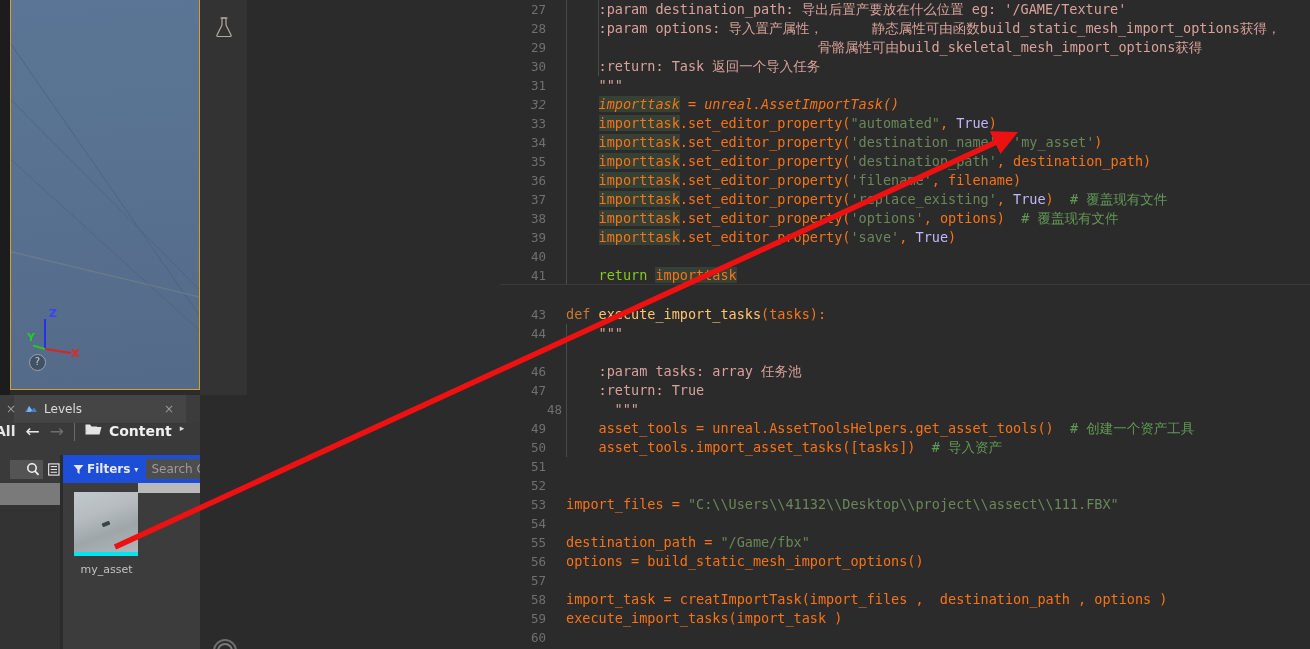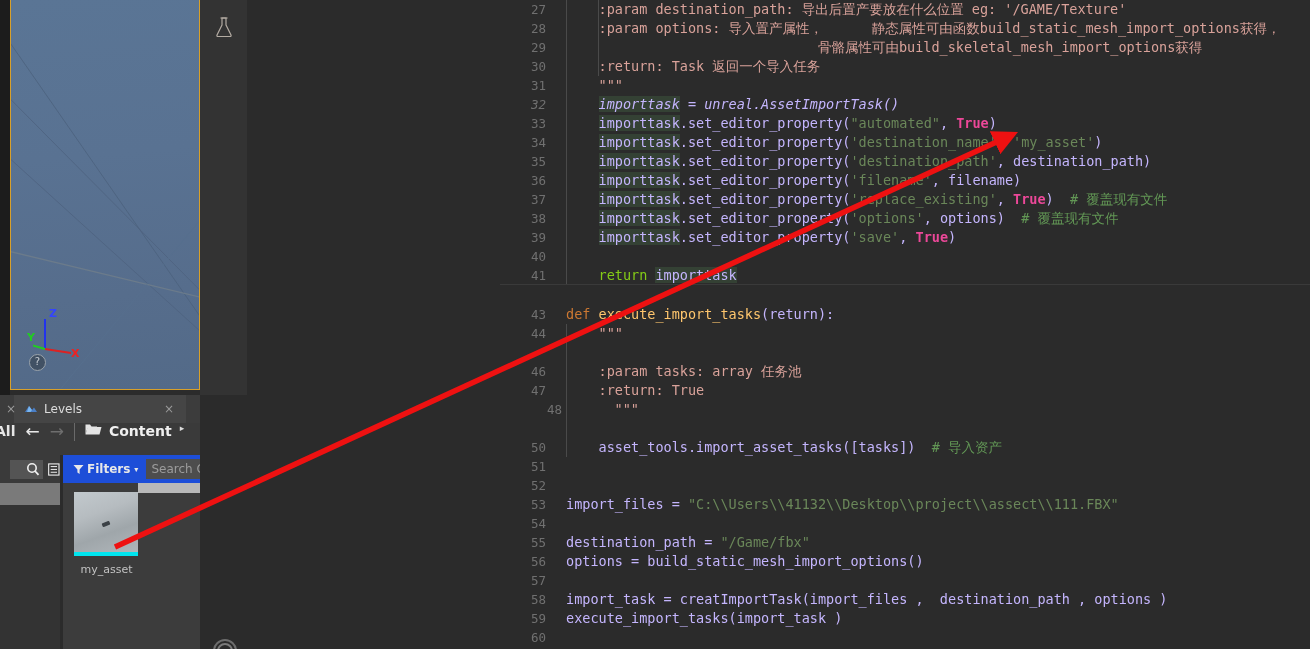--- a/index.html
+++ b/index.html
@@ -364,22 +364,22 @@
     width: 1px;
     background: #4a4a4a;
   }
 
   
   .t-kw      { color: #cc7832; }
   .t-fn      { color: #ffc66d; }
   .t-str     { color: #6a8759; }
   .t-cmt     { color: #629755; }
   .t-doc     { color: #d9a29a; }
-  .t-num     { color: #ec4899; font-weight: bold; }
-  .t-plain   { color: #c4b5fd; }
+  .t-num     { color: #c4b5fd; }
+  .t-plain   { color: #f97316; }
   .t-purple  { color: #84cc16; }
   .hl-occ    { background: #344134; }
 
   
   #arrow-overlay {
     position: absolute;
     left: 0; top: 0;
     width: 1310px; height: 649px;
     pointer-events: none;
   }
@@ -528,30 +528,31 @@
         <div class="code-line" style="position: absolute; left: 0px; top: 190px; width: 810px;"><span class="ln">37</span><span class="ltext"><span class="t-plain">    </span><span class="t-plain hl-occ">importtask</span><span class="t-plain">.set_editor_property(</span><span class="t-str">'replace_existing'</span><span class="t-plain">, </span><span class="t-num">True</span><span class="t-plain">)  </span><span class="t-cmt"># 覆盖现有文件</span></span></div>
         <div class="indent-guide" style="left: 66px; top: 190px; height: 19px;"></div>
         <div class="code-line" style="position: absolute; left: 0px; top: 209px; width: 810px;"><span class="ln">38</span><span class="ltext"><span class="t-plain">    </span><span class="t-plain hl-occ">importtask</span><span class="t-plain">.set_editor_property(</span><span class="t-str">'options'</span><span class="t-plain">, options)  </span><span class="t-cmt"># 覆盖现有文件</span></span></div>
         <div class="indent-guide" style="left: 66px; top: 209px; height: 19px;"></div>
         <div class="code-line" style="position: absolute; left: 0px; top: 228px; width: 810px;"><span class="ln">39</span><span class="ltext"><span class="t-plain">    </span><span class="t-plain hl-occ">importtask</span><span class="t-plain">.set_editor_property(</span><span class="t-str">'save'</span><span class="t-plain">, </span><span class="t-num">True</span><span class="t-plain">)</span></span></div>
         <div class="indent-guide" style="left: 66px; top: 228px; height: 19px;"></div>
         <div class="code-line" style="position: absolute; left: 0px; top: 247px; width: 810px;"><span class="ln">40</span><span class="ltext"></span></div>
         <div class="indent-guide" style="left: 66px; top: 247px; height: 19px;"></div>
         <div class="code-line" style="position: absolute; left: 0px; top: 266px; width: 810px;"><span class="ln">41</span><span class="ltext"><span class="t-plain">    </span><span class="t-purple">return</span><span class="t-plain"> </span><span class="t-plain hl-occ">importtask</span></span></div>
         <div class="indent-guide" style="left: 66px; top: 266px; height: 19px;"></div>
-        <div class="code-line" style="position: absolute; left: 0px; top: 305px; width: 810px;"><span class="ln">43</span><span class="ltext"><span class="t-kw">def</span><span class="t-plain"> </span><span class="t-fn">execute_import_tasks</span><span class="t-plain">(return):</span></span></div>
+        <div class="code-line" style="position: absolute; left: 0px; top: 305px; width: 810px;"><span class="ln">43</span><span class="ltext"><span class="t-kw">def</span><span class="t-plain"> </span><span class="t-fn">execute_import_tasks</span><span class="t-plain">(tasks):</span></span></div>
         <div class="code-line" style="position: absolute; left: 0px; top: 324px; width: 810px;"><span class="ln">44</span><span class="ltext"><span class="t-plain">    </span><span class="t-doc">"""</span></span></div>
         <div class="indent-guide" style="left: 66px; top: 324px; height: 19px;"></div>
         <div class="indent-guide" style="left: 66px; top: 343px; height: 19px;"></div>
         <div class="code-line" style="position: absolute; left: 0px; top: 362px; width: 810px;"><span class="ln">46</span><span class="ltext"><span class="t-plain">    </span><span class="t-doc">:param tasks: array 任务池</span></span></div>
         <div class="indent-guide" style="left: 66px; top: 362px; height: 19px;"></div>
         <div class="code-line" style="position: absolute; left: 0px; top: 381px; width: 810px;"><span class="ln">47</span><span class="ltext"><span class="t-plain">    </span><span class="t-doc">:return: True</span></span></div>
         <div class="indent-guide" style="left: 66px; top: 381px; height: 19px;"></div>
         <div class="code-line" style="position: absolute; left: 16px; top: 400px; width: 810px;"><span class="ln">48</span><span class="ltext"><span class="t-plain">    </span><span class="t-doc">"""</span></span></div>
         <div class="indent-guide" style="left: 66px; top: 400px; height: 19px;"></div>
+        <div class="code-line" style="position: absolute; left: 0px; top: 419px; width: 810px;"><span class="ln">49</span><span class="ltext"><span class="t-plain">    </span><span class="t-plain">asset_tools = unreal.AssetToolsHelpers.get_asset_tools()  </span><span class="t-cmt"># 创建一个资产工具</span></span></div>
         <div class="indent-guide" style="left: 66px; top: 419px; height: 19px;"></div>
         <div class="code-line" style="position: absolute; left: 0px; top: 438px; width: 810px;"><span class="ln">50</span><span class="ltext"><span class="t-plain">    </span><span class="t-plain">asset_tools.import_asset_tasks([tasks])  </span><span class="t-cmt"># 导入资产</span></span></div>
         <div class="indent-guide" style="left: 66px; top: 438px; height: 19px;"></div>
         <div class="code-line" style="position: absolute; left: 0px; top: 457px; width: 810px;"><span class="ln">51</span><span class="ltext"></span></div>
         <div class="code-line" style="position: absolute; left: 0px; top: 476px; width: 810px;"><span class="ln">52</span><span class="ltext"></span></div>
         <div class="code-line" style="position: absolute; left: 0px; top: 495px; width: 810px;"><span class="ln">53</span><span class="ltext"><span class="t-plain">import_files = </span><span class="t-str">"C:\\Users\\41132\\Desktop\\project\\assect\\111.FBX"</span></span></div>
         <div class="code-line" style="position: absolute; left: 0px; top: 514px; width: 810px;"><span class="ln">54</span><span class="ltext"></span></div>
         <div class="code-line" style="position: absolute; left: 0px; top: 533px; width: 810px;"><span class="ln">55</span><span class="ltext"><span class="t-plain">destination_path = </span><span class="t-str">"/Game/fbx"</span></span></div>
         <div class="code-line" style="position: absolute; left: 0px; top: 552px; width: 810px;"><span class="ln">56</span><span class="ltext"><span class="t-plain">options = build_static_mesh_import_options()</span></span></div>
         <div class="code-line" style="position: absolute; left: 0px; top: 571px; width: 810px;"><span class="ln">57</span><span class="ltext"></span></div>

